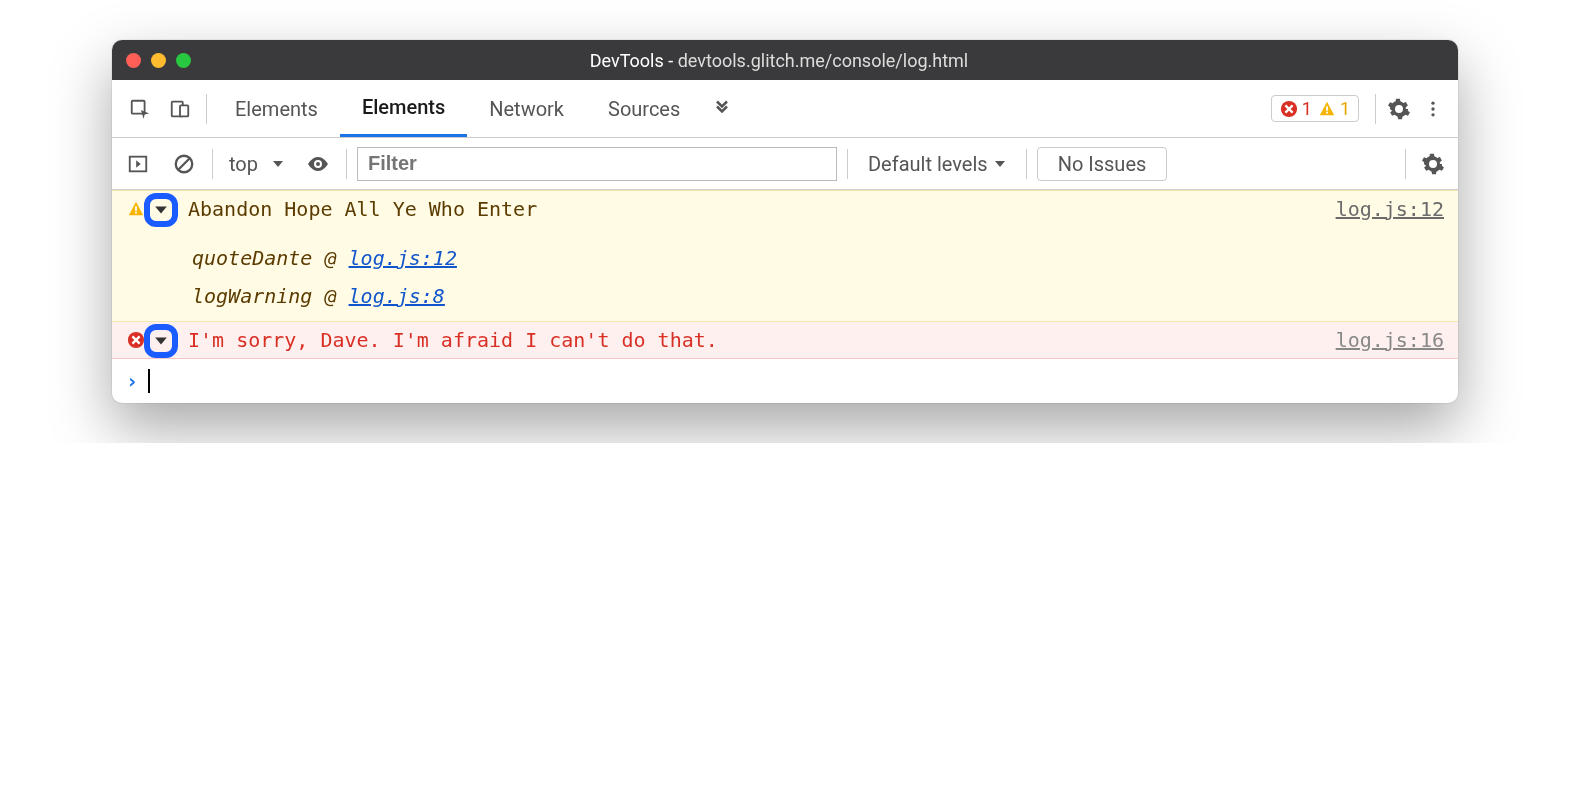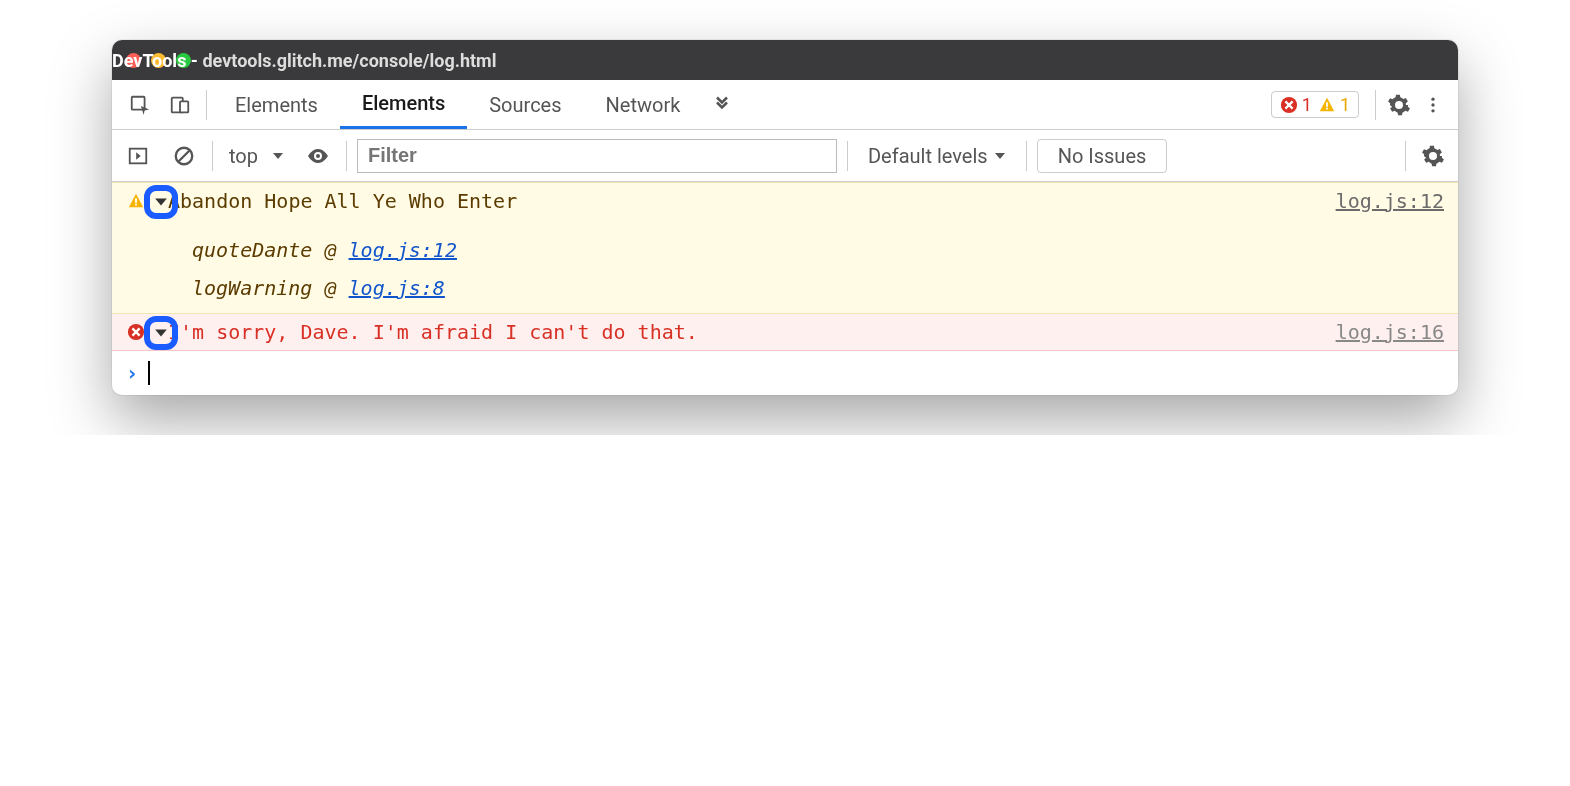--- a/index.html
+++ b/index.html
@@ -28,31 +28,31 @@
     position: relative;
   }
   .traffic { display: flex; gap: 10px; }
   .dot { width: 15px; height: 15px; border-radius: 50%; }
   .dot.red { background: #ff5f57; }
   .dot.yellow { background: #febc2e; }
   .dot.green { background: #28c840; }
   .titletext {
     position: absolute;
     left: 0; right: 12px;
-    text-align: left;
+    text-align: center;
     color: #ddd;
     font-size: 18px;
-    font-weight: 700;
+    font-weight: 400;
   }
   .titletext .bold { color: #fff; }
 
   .tabbar {
     display: flex;
     align-items: center;
-    height: 50px;
+    height: 58px;
     border-bottom: 1px solid #ccc;
     padding: 0 8px;
     color: #444;
     font-size: 20px;
   }
   .tabbar .icon-btn {
     width: 40px;
     height: 38px;
     display: flex;
     align-items: center;
@@ -131,21 +131,21 @@
     border: 1px solid #ccc;
     border-radius: 4px;
     padding: 4px 20px;
     cursor: pointer;
   }
 
   .log-area { font-family: Menlo, Consolas, monospace; font-size: 20px; }
   .log-row { position: relative; padding: 6px 14px 6px 56px; }
   .log-row.warn { background: #fffbe5; color: #5c3b00; border-top:1px solid #f4e6b0; border-bottom:1px solid #f4e6b0;}
   .log-row.err  { background: #fff0f0; color: #d93025; border-bottom:1px solid #f4c6c6;}
-  .log-head { display:flex; align-items:flex-end; }
+  .log-head { display:flex; align-items:flex-end;margin-left:20px; }
   .log-head .msg { flex:1; }
   .log-head .src { color:#6b6b6b; text-decoration: underline; cursor:pointer; margin-left: 20px;}
   .log-row.err .log-head .src { color:#888; }
   .icon-level {
     position:absolute; left:14px; top:8px;
     width:20px; height:20px;
     display:flex; align-items:center; justify-content:center;
   }
   .disclose {
     position:absolute; left:36px; top:6px;
@@ -208,22 +208,22 @@
     </div>
     <div class="icon-btn">
       <svg width="22" height="22" viewBox="0 0 24 24" fill="none" stroke="#555" stroke-width="2">
         <rect x="3" y="4" width="12" height="16" rx="1"></rect>
         <rect x="12" y="8" width="9" height="12" rx="1" fill="#fff"></rect>
       </svg>
     </div>
     <div class="sep"></div>
     <div class="tab">Elements</div>
     <div class="tab active">Elements</div>
+    <div class="tab">Network</div>
     <div class="tab">Sources</div>
-    <div class="tab">Network</div>
     <div class="icon-btn">
       <svg width="20" height="20" viewBox="0 0 24 24" fill="none" stroke="#555" stroke-width="3">
         <path d="M6 9 L12 15 L18 9"></path>
           <path d="M6 3 L12 9 L18 3"></path>
       </svg>
     </div>
     <div class="spacer"></div>
     <div class="badge-box">
       <span class="err">
         <svg width="18" height="18" viewBox="0 0 20 20">

